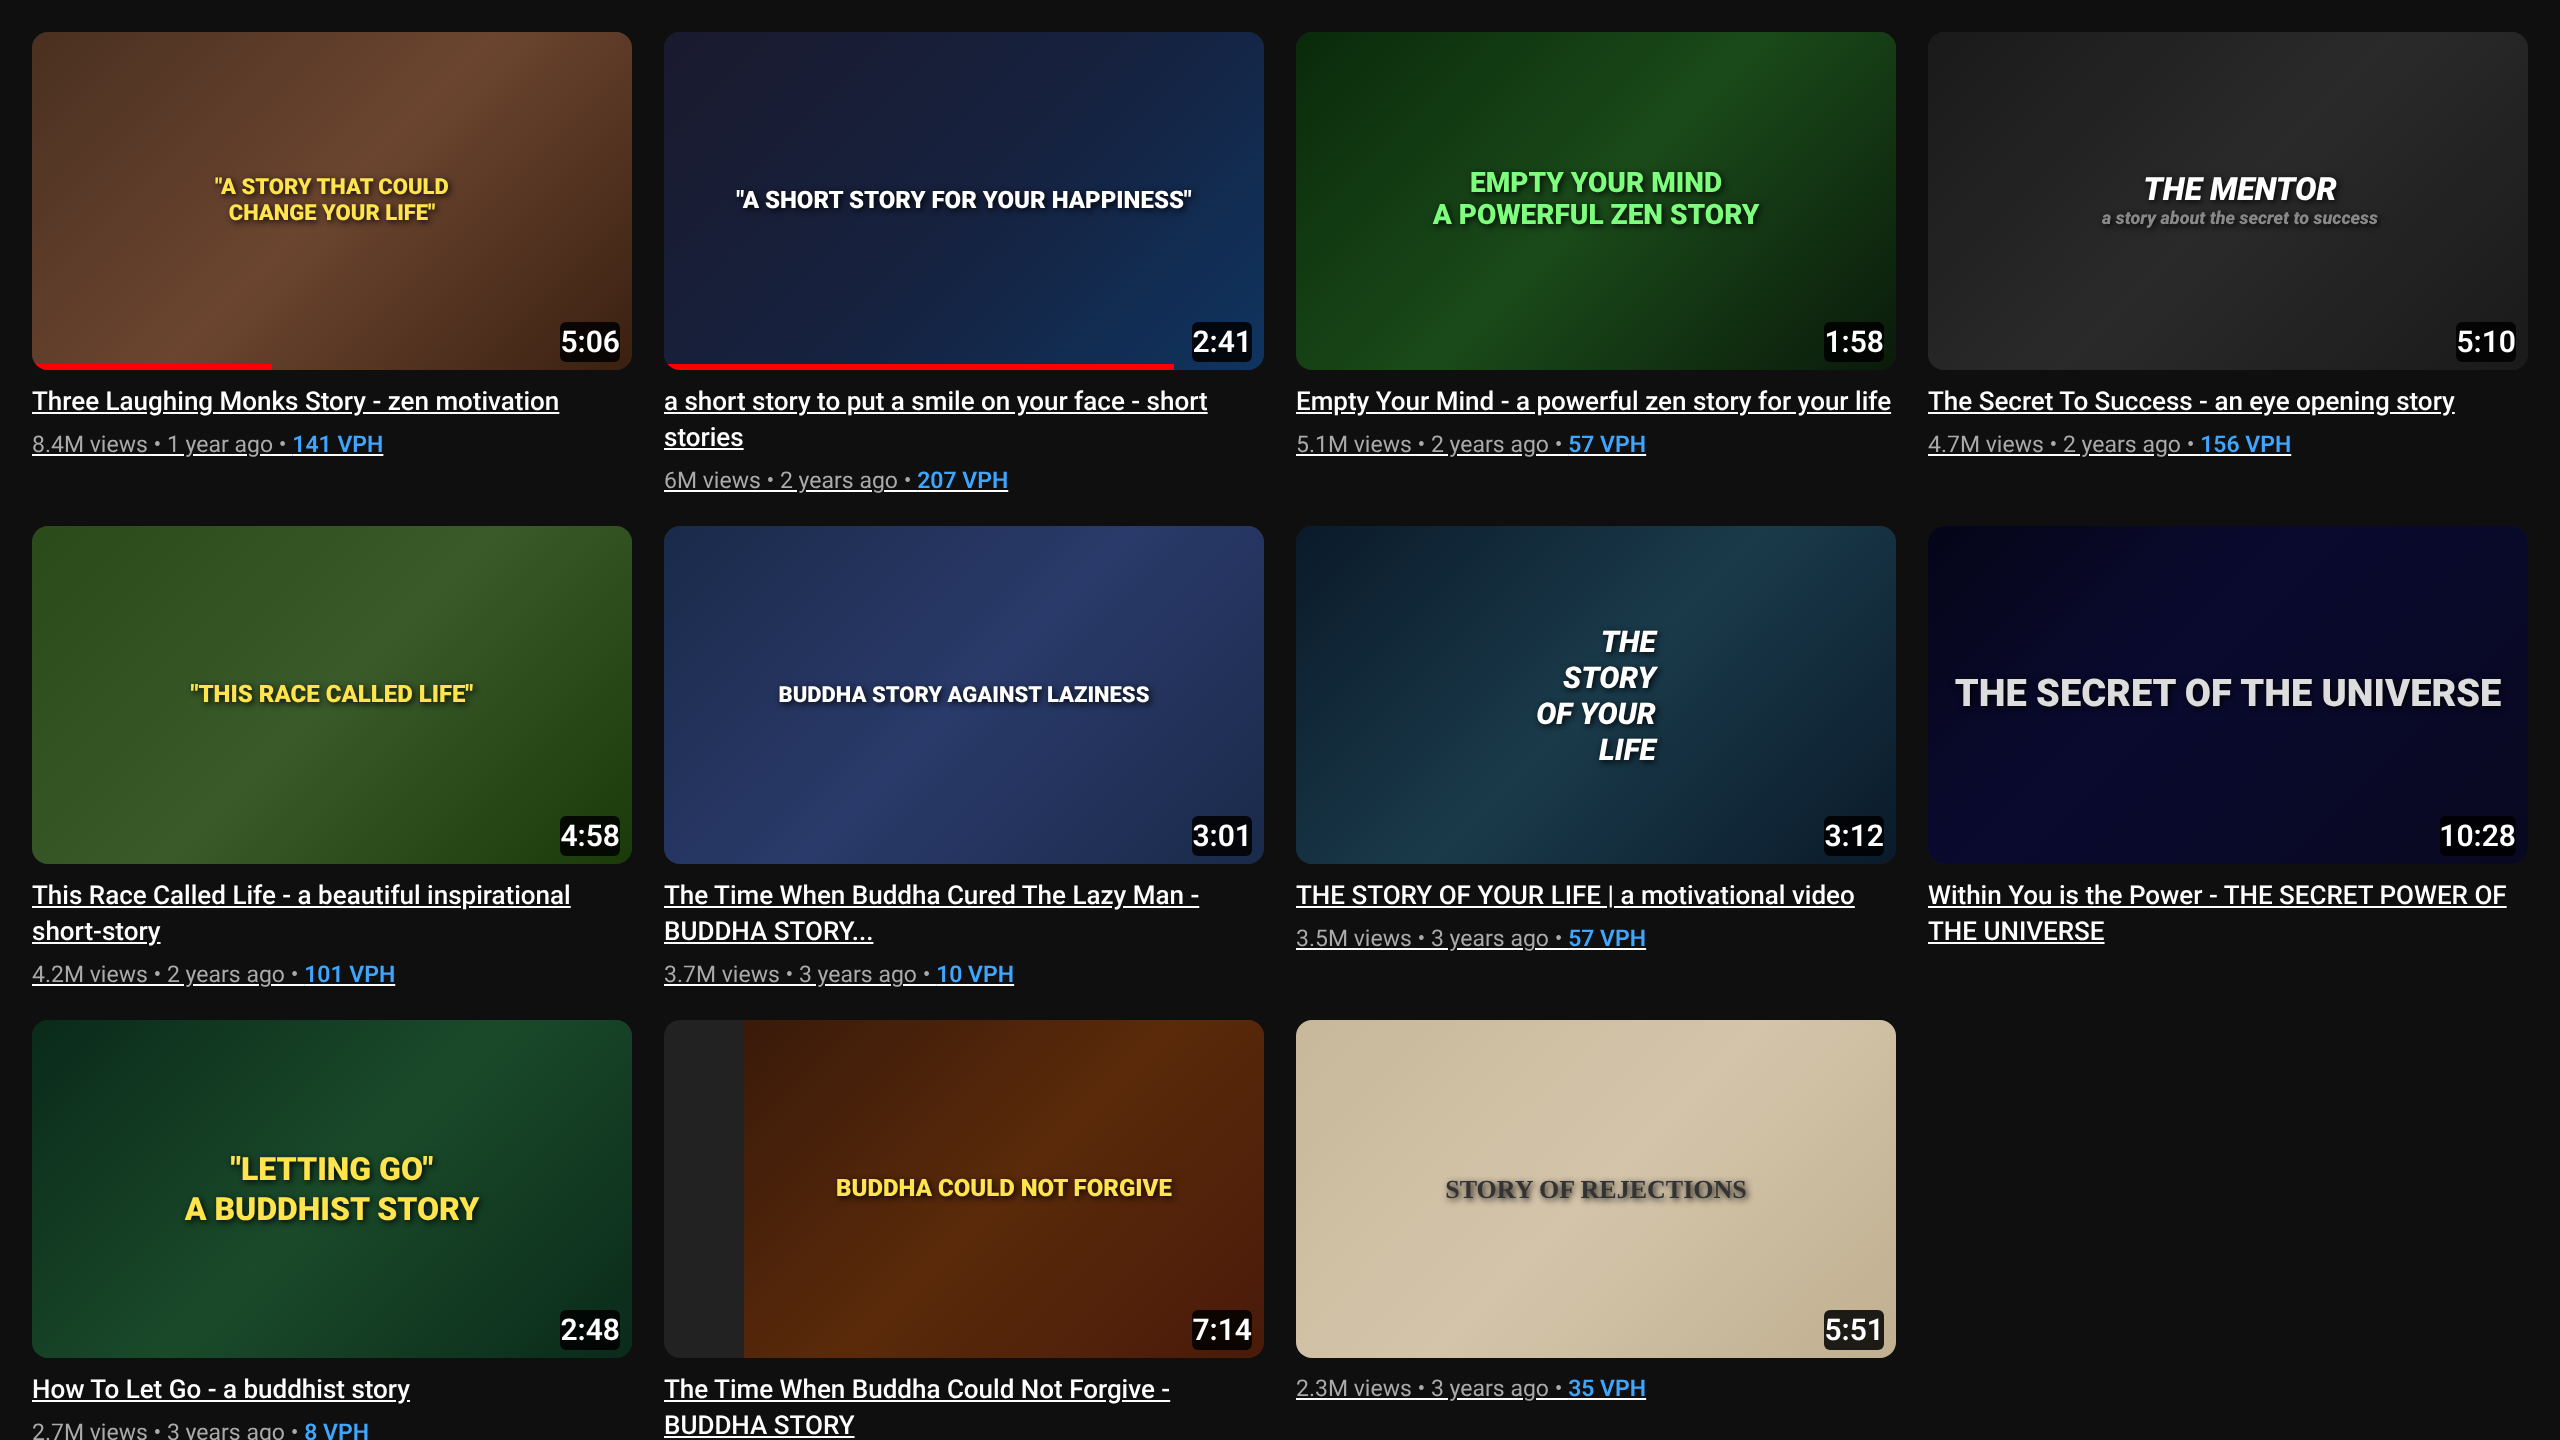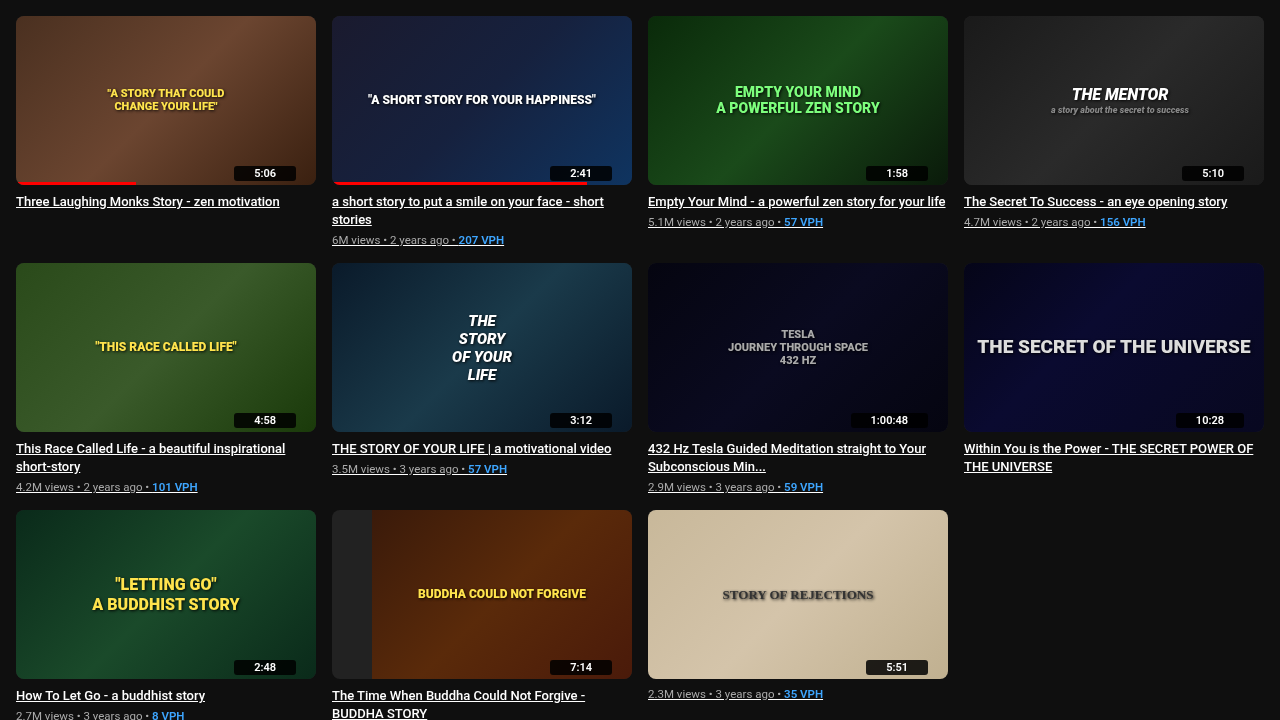--- a/index.html
+++ b/index.html
@@ -44,25 +44,25 @@
       padding: 6px;
       text-transform: uppercase;
       line-height: 1.2;
       text-shadow: 1px 1px 3px rgba(0,0,0,0.9);
       z-index: 1;
       position: relative;
     }
     .duration {
       position: absolute;
       bottom: 4px;
-      right: 20px;
+      right: 6px;
       background: rgba(0,0,0,0.85);
       color: #fff;
-      font-size: 11px;
-      padding: 1px 20px;
+      font-size: 15px;
+      padding: 1px 0;
       border-radius: 3px;
       font-weight: 600;
     }
     .progress-bar {
       position: absolute;
       bottom: 0;
       left: 0;
       height: 3px;
       background: red;
     }
@@ -129,20 +129,21 @@
       <div class="thumbnail-container">
         <div class="thumbnail-bg thumb-monks">
           <div class="thumbnail-text" style="white-space: pre-line;">"A STORY THAT COULD
 CHANGE YOUR LIFE"</div>
           <div class="progress-bar" style="width: 40%;"></div>
         </div>
         <div class="duration">5:06</div>
       </div>
       <div class="video-info">
         <div class="video-title">Three Laughing Monks Story - zen motivation</div>
+        <div class="video-meta">8.4M views • 1 year ago • <span class="vph">141 VPH</span></div>
       </div>
     </div>
     <div class="video-card">
       <div class="thumbnail-container">
         <div class="thumbnail-bg thumb-smile">
           <div class="thumbnail-text" style="white-space: pre-line;">"A Short Story For Your Happiness"</div>
           <div class="progress-bar" style="width: 85%;"></div>
         </div>
         <div class="duration">2:41</div>
       </div>
@@ -183,49 +184,47 @@
         </div>
         <div class="duration">4:58</div>
       </div>
       <div class="video-info">
         <div class="video-title">This Race Called Life - a beautiful inspirational short-story</div>
         <div class="video-meta">4.2M views • 2 years ago • <span class="vph">101 VPH</span></div>
       </div>
     </div>
     <div class="video-card">
       <div class="thumbnail-container">
+        <div class="thumbnail-bg thumb-buddha">
+          <div class="thumbnail-text" style="white-space: pre-line;">BUDDHA STORY AGAINST LAZINESS</div>
+        </div>
+        <div class="duration">3:01</div>
+      </div>
+      <div class="video-info">
+        <div class="video-title">The Time When Buddha Cured The Lazy Man - BUDDHA STORY...</div>
+        <div class="video-meta">3.7M views • 3 years ago • <span class="vph">10 VPH</span></div>
+      </div>
+    </div>
+    <div class="video-card">
+      <div class="thumbnail-container">
         <div class="thumbnail-bg thumb-story-life">
-          <div class="thumbnail-text" style="white-space: pre-line;">THE
+          <div class="thumbnail-text" style="white-space: pre-line; text-align: right;">THE
 STORY
 OF YOUR
 LIFE</div>
         </div>
         <div class="duration">3:12</div>
       </div>
       <div class="video-info">
         <div class="video-title">THE STORY OF YOUR LIFE | a motivational video</div>
         <div class="video-meta">3.5M views • 3 years ago • <span class="vph">57 VPH</span></div>
       </div>
     </div>
     <div class="video-card">
       <div class="thumbnail-container">
-        <div class="thumbnail-bg thumb-tesla">
-          <div class="thumbnail-text" style="white-space: pre-line;">TESLA
-JOURNEY THROUGH SPACE
-432 Hz</div>
-        </div>
-        <div class="duration">1:00:48</div>
-      </div>
-      <div class="video-info">
-        <div class="video-title">432 Hz Tesla Guided Meditation straight to Your Subconscious Min...</div>
-        <div class="video-meta">2.9M views • 3 years ago • <span class="vph">59 VPH</span></div>
-      </div>
-    </div>
-    <div class="video-card">
-      <div class="thumbnail-container">
         <div class="thumbnail-bg thumb-universe">
           <div class="thumbnail-text" style="white-space: pre-line;">THE SECRET OF THE UNIVERSE</div>
         </div>
         <div class="duration">10:28</div>
       </div>
       <div class="video-info">
         <div class="video-title">Within You is the Power - THE SECRET POWER OF THE UNIVERSE</div>
       </div>
     </div>
     <div class="video-card">

